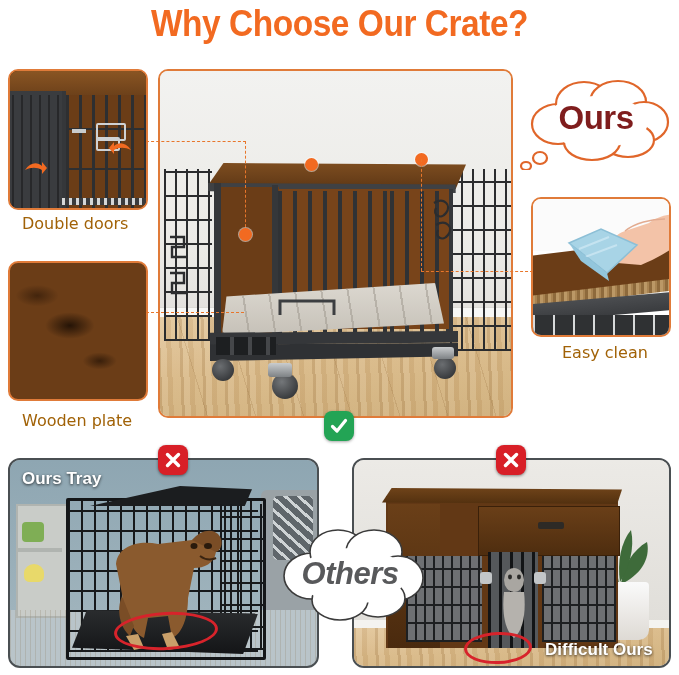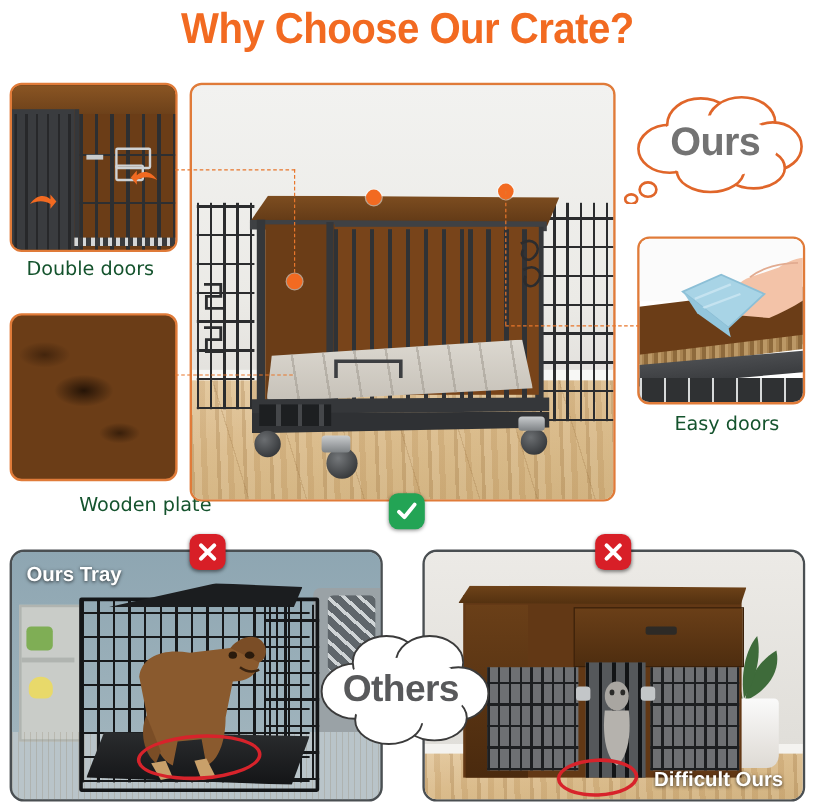--- a/index.html
+++ b/index.html
@@ -9,21 +9,21 @@
   
   #title{position:absolute;left:0;top:2px;width:679px;height:44px;
          text-align:center;font-size:36px;font-weight:bold;color:#F26A21;
          letter-spacing:-0.5px;line-height:44px;
          transform:scaleX(.93);transform-origin:center top;}
 
   
   .photo{position:absolute;overflow:hidden;}
   .ob{border:2px solid #E07B39;border-radius:10px;box-sizing:border-box;}
   .db{border:2px solid #4a4f52;border-radius:12px;box-sizing:border-box;}
-  .cap-orange{position:absolute;color:#14532d;font-size:16px;
+  .cap-orange{position:absolute;color:#a16207;font-size:16px;
               font-family:"DejaVu Sans",sans-serif;white-space:nowrap;}
 
   
   .wood{
     background:
       radial-gradient(ellipse 40% 22% at 32% 38%, rgba(20,8,2,.60), rgba(0,0,0,0) 70%),
       radial-gradient(ellipse 30% 16% at 68% 66%, rgba(25,10,2,.50), rgba(0,0,0,0) 72%),
       repeating-linear-gradient(92deg, rgba(0,0,0,.22) 0 2px, rgba(255,255,255,.05) 2px 7px,
                                 rgba(0,0,0,.10) 7px 11px, rgba(255,255,255,.03) 11px 17px),
       linear-gradient(100deg,#6a3d18 0%,#seashell 0%,#7a4a1e 18%,#5a3312 45%,#79481d 70%,#4d2b0e 100%);
@@ -108,21 +108,21 @@
 </div>
 <div class="cap-orange" style="left:22px;top:214px;">Double doors</div>
 
 <div class="photo ob wood" style="left:8px;top:261px;width:140px;height:140px;">
   <div style="position:absolute;inset:0;
        background:
          radial-gradient(ellipse 26% 14% at 44% 46%, rgba(10,4,0,.72), rgba(0,0,0,0) 70%),
          radial-gradient(ellipse 18% 9% at 66% 72%, rgba(15,6,0,.55), rgba(0,0,0,0) 70%),
          radial-gradient(ellipse 22% 11% at 20% 24%, rgba(18,7,0,.45), rgba(0,0,0,0) 72%);"></div>
 </div>
-<div class="cap-orange" style="left:22px;top:411px;margin-left:44px;">Wooden plate</div>
+<div class="cap-orange" style="left:22px;top:411px;">Wooden plate</div>
 
 <div class="photo ob" style="left:531px;top:197px;width:140px;height:140px;background:#fff;">
   <div style="position:absolute;left:0;top:0;width:100%;height:52px;background:#fbfbfb;"></div>
 
   <div class="wood" style="position:absolute;left:-6px;top:48px;width:152px;height:48px;
        transform:skewY(-7deg);"></div>
 
   <div style="position:absolute;left:-6px;top:88px;width:152px;height:12px;
               background:repeating-linear-gradient(90deg,#a98452 0 2px,#8e6a3c 2px 5px,#bb9866 5px 8px);
               transform:skewY(-7deg);"></div>
@@ -140,21 +140,21 @@
     <path d="M30 30 C40 22, 56 18, 70 18" stroke="#e2ab90" stroke-width="1.5" fill="none"></path>
   </svg>
 
   <svg style="position:absolute;left:28px;top:28px;" width="84" height="56" viewBox="0 0 84 56">
     <path d="M8 16 L40 2 L76 18 L46 46 Z" fill="#a8d4e6"></path>
     <path d="M8 16 L40 2 L76 18 L46 46 Z" fill="none" stroke="#8cbfd6" stroke-width="1.5"></path>
     <path d="M18 22 L48 10 M24 30 L56 18" stroke="#c5e3f0" stroke-width="2" fill="none"></path>
     <path d="M46 46 L48 54 L20 34 L8 16" fill="#93c6dc"></path>
   </svg>
 </div>
-<div class="cap-orange" style="left:562px;top:343px;">Easy doors</div>
+<div class="cap-orange" style="left:562px;top:343px;">Easy clean</div>
 
 <div class="photo ob" style="left:158px;top:69px;width:355px;height:349px;background:#efeeea;">
 
   <div class="wall" style="position:absolute;left:0;top:0;width:100%;height:250px;"></div>
   <div style="position:absolute;left:0;top:236px;width:100%;height:10px;
               background:#f7f7f5;border-top:1px solid #dcdbd6;"></div>
   <div class="lightwood" style="position:absolute;left:0;top:246px;width:100%;height:103px;"></div>
   <div style="position:absolute;left:0;top:246px;width:100%;height:103px;
        background:repeating-linear-gradient(73deg, rgba(150,110,60,.22) 0 1px, rgba(0,0,0,0) 1px 46px);"></div>
 
@@ -250,21 +250,21 @@
       <ellipse cx="128" cy="50" rx="24" ry="20"></ellipse>
       <ellipse cx="112" cy="68" rx="26" ry="17"></ellipse>
       <ellipse cx="76" cy="70" rx="28" ry="18"></ellipse>
       <ellipse cx="24" cy="86" rx="7" ry="6"></ellipse>
       <ellipse cx="10" cy="94" rx="5" ry="4"></ellipse>
     </g>
     <g fill="#fff" stroke="none">
       <ellipse cx="80" cy="50" rx="52" ry="26"></ellipse>
     </g>
   </svg>
-  <div class="txt" style="color:#737373;font-size:33px;letter-spacing:-0.5px;top:-6px;">Ours</div>
+  <div class="txt" style="color:#7f1d1d;font-size:33px;letter-spacing:-0.5px;top:-6px;">Ours</div>
 </div>
 
 <div class="photo db" style="left:8px;top:458px;width:311px;height:210px;background:#b9c4c9;">
 
   <div style="position:absolute;left:0;top:0;width:100%;height:150px;
               background:linear-gradient(180deg,#8ea6b2,#9fb3bc);"></div>
 
   <div style="position:absolute;left:6px;top:44px;width:48px;height:110px;
               background:#c9ccc8;border:2px solid #b0b4b0;"></div>
   <div style="position:absolute;left:8px;top:88px;width:44px;height:4px;background:#b0b4b0;"></div>
@@ -381,21 +381,21 @@
 
   <div class="ellipse-red" style="left:110px;top:172px;width:62px;height:26px;transform:rotate(-2deg);"></div>
 </div>
 <div class="cap-white" style="left:545px;top:640px;">Difficult Ours</div>
 <div class="badge red" style="left:496px;top:445px;">
   <svg width="20" height="20" viewBox="0 0 20 20">
     <path d="M4.5 4.5 L15.5 15.5 M15.5 4.5 L4.5 15.5" stroke="#fff" stroke-width="3.4" stroke-linecap="round"></path>
   </svg>
 </div>
 
-<div class="bubble" style="left:258px;top:522px;width:152px;height:104px;">
+<div class="bubble" style="left:274px;top:522px;width:152px;height:104px;font-style:italic;">
   <svg width="152" height="104" viewBox="0 0 152 104">
     <g fill="#fff" stroke="#3b3b3b" stroke-width="1.6">
       <ellipse cx="38" cy="54" rx="28" ry="23"></ellipse>
       <ellipse cx="64" cy="30" rx="28" ry="22"></ellipse>
       <ellipse cx="100" cy="30" rx="28" ry="22"></ellipse>
       <ellipse cx="124" cy="56" rx="25" ry="22"></ellipse>
       <ellipse cx="104" cy="76" rx="27" ry="19"></ellipse>
       <ellipse cx="66" cy="78" rx="28" ry="20"></ellipse>
     </g>
     <ellipse cx="78" cy="54" rx="54" ry="28" fill="#fff"></ellipse>

